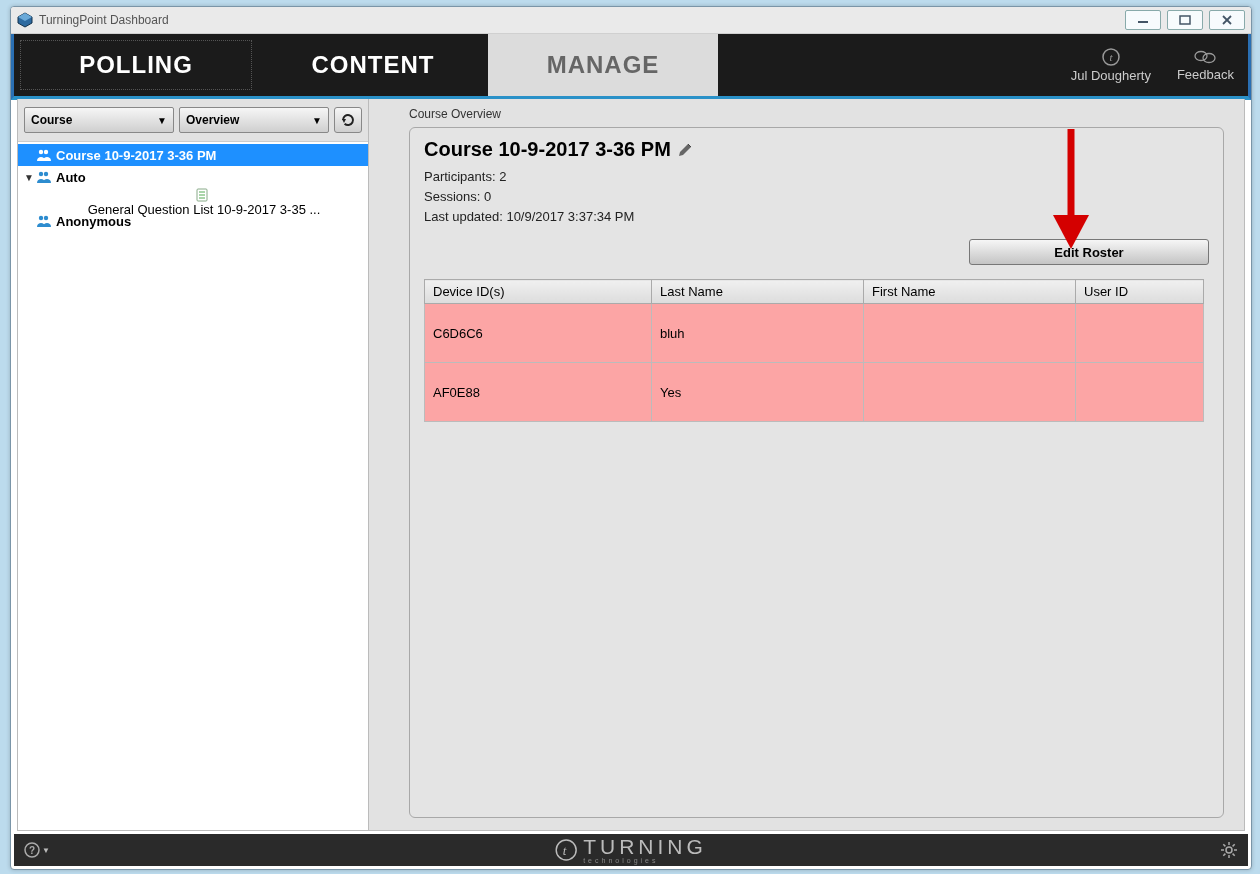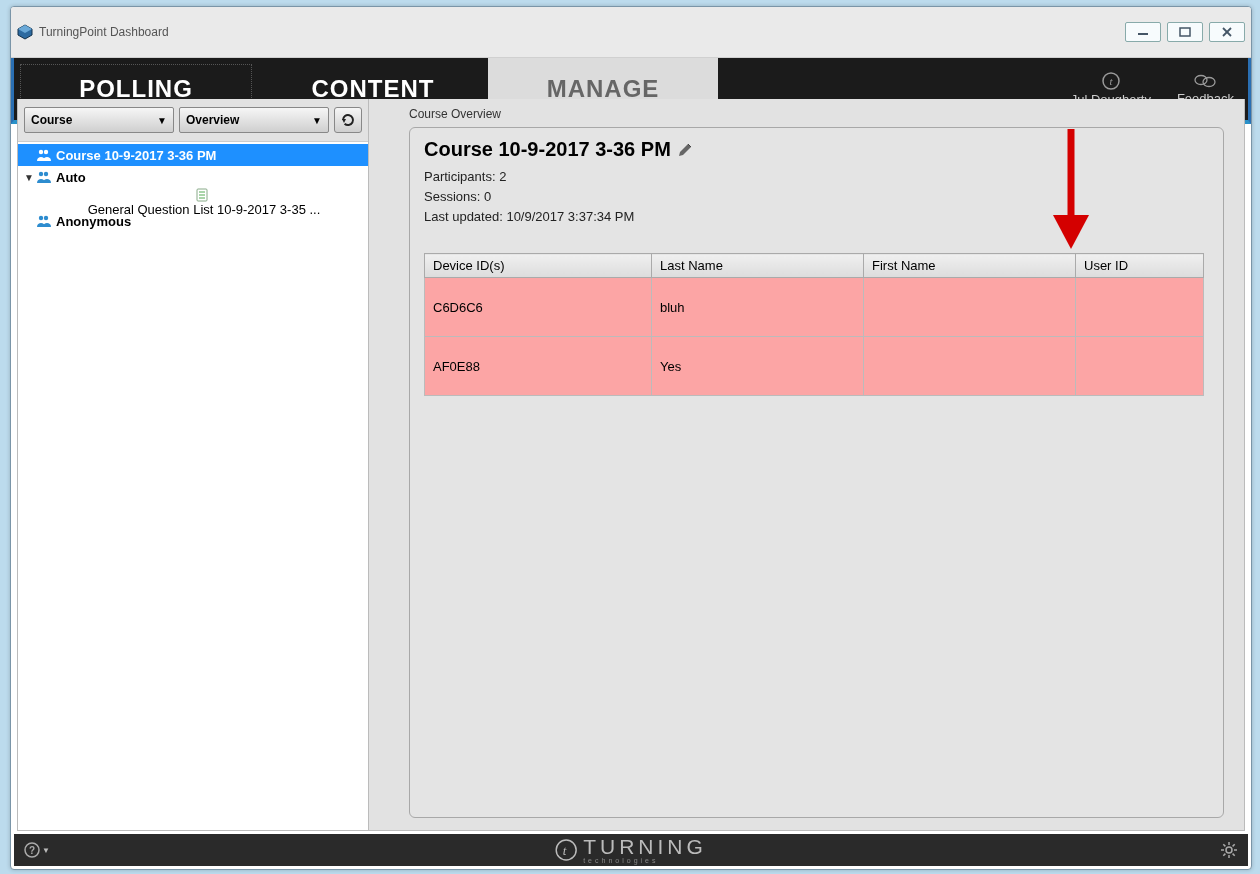--- a/index.html
+++ b/index.html
@@ -1,18 +1,18 @@
 <!DOCTYPE html>
 <html><head>
 <meta charset="utf-8">
 <style>
   html,body{margin:0;padding:0;height:100%;font-family:"Segoe UI",Arial,sans-serif;font-size:13px;background:#bcdbed;}
   .window{position:absolute;left:10px;top:6px;width:1240px;height:862px;background:#fff;border:1px solid #7a95a8;border-radius:4px;box-shadow:0 0 4px rgba(0,0,0,0.2);overflow:hidden;}
   
-  .titlebar{height:26px;display:flex;align-items:center;padding:12px 6px;background:#eaeaea;border-bottom:1px solid #d0d0d0;}
+  .titlebar{height:26px;display:flex;align-items:center;padding:0 6px;background:#eaeaea;border-bottom:1px solid #d0d0d0;}
   .titlebar .app-icon{width:16px;height:16px;margin-right:6px;}
   .titlebar .title{color:#555;font-size:12px;}
   .win-btns{margin-left:auto;display:flex;gap:6px;}
   .win-btn{width:34px;height:18px;border:1px solid #8aa;border-radius:2px;background:#f7fbfd;display:flex;align-items:center;justify-content:center;font-family:Arial;color:#456;}
   
   .topnav{height:62px;background:#1b1b1b;border:3px solid #2a6fb3;border-top:none;border-bottom:4px solid #2a91c8;display:flex;align-items:stretch;}
   .tab{width:230px;display:flex;align-items:center;justify-content:center;color:#fff;font-weight:bold;font-size:24px;letter-spacing:1px;cursor:pointer;}
   .tab.dim{border:1px dotted #555;margin:6px;}
   .tab.active{background:#dcdcdc;color:#666;}
   .nav-right{margin-left:auto;display:flex;align-items:center;padding-right:14px;gap:26px;color:#ccc;font-size:13px;}
@@ -200,20 +200,21 @@
           <div>Participants: 2</div>
           <div>Sessions: 0</div>
           <div>Last updated: 10/9/2017 3:37:34 PM</div>
         </div>
 
         <div class="btn-row">
           <svg class="arrow-overlay" width="60" height="130" viewBox="0 0 60 130">
             <line x1="30" y1="6" x2="30" y2="96" stroke="#d40000" stroke-width="7"></line>
             <polygon points="30,126 12,92 48,92" fill="#d40000"></polygon>
           </svg>
+          <div class="big-btn">Edit Roster</div>
         </div>
 
         <table class="roster">
           <thead>
             <tr>
               <th style="width:210px">Device ID(s)</th>
               <th style="width:195px">Last Name</th>
               <th style="width:195px">First Name</th>
               <th>User ID</th>
             </tr>

